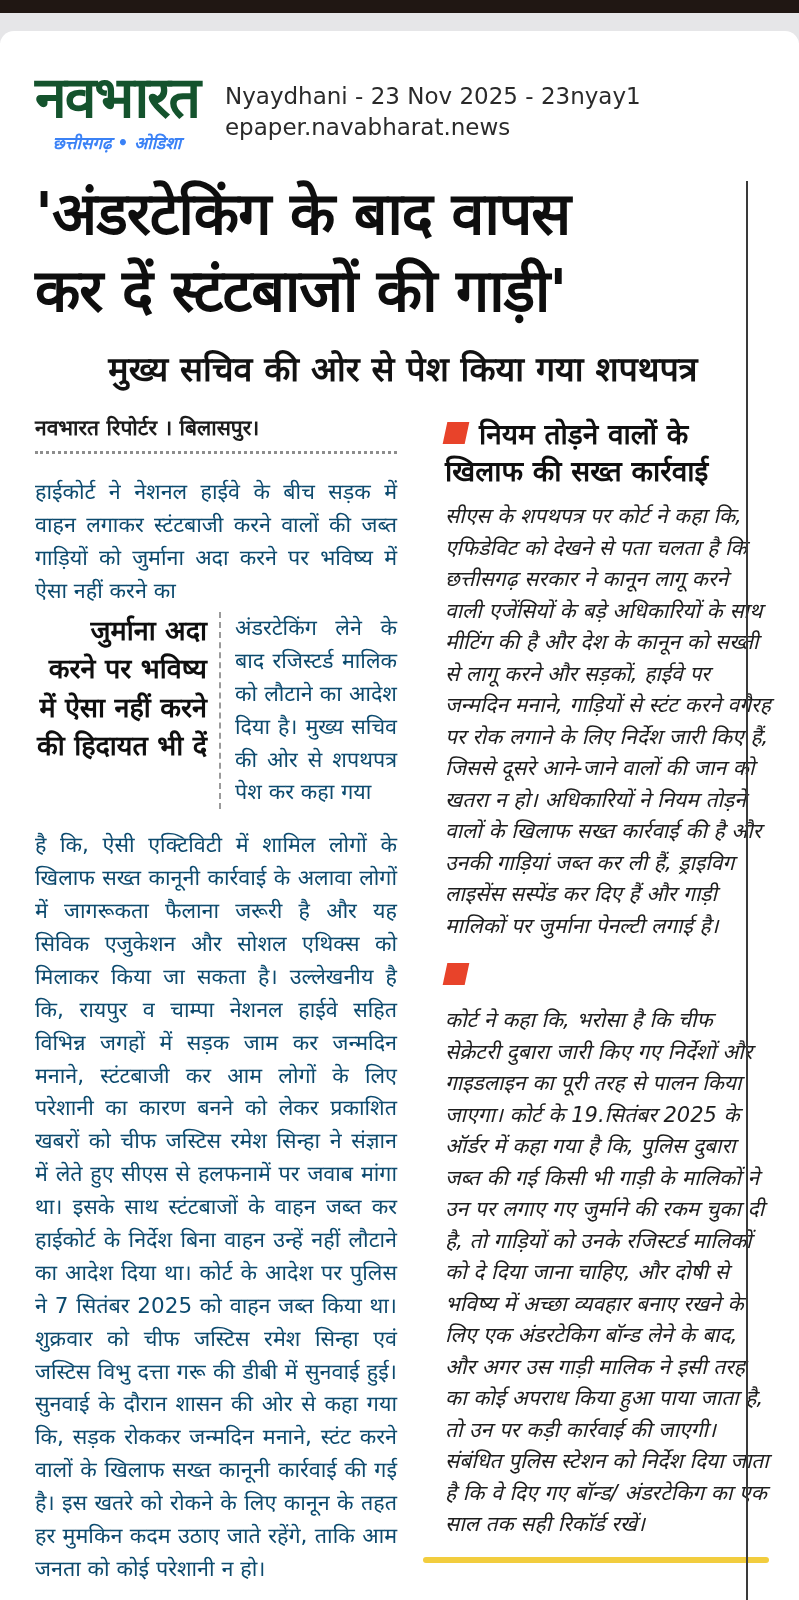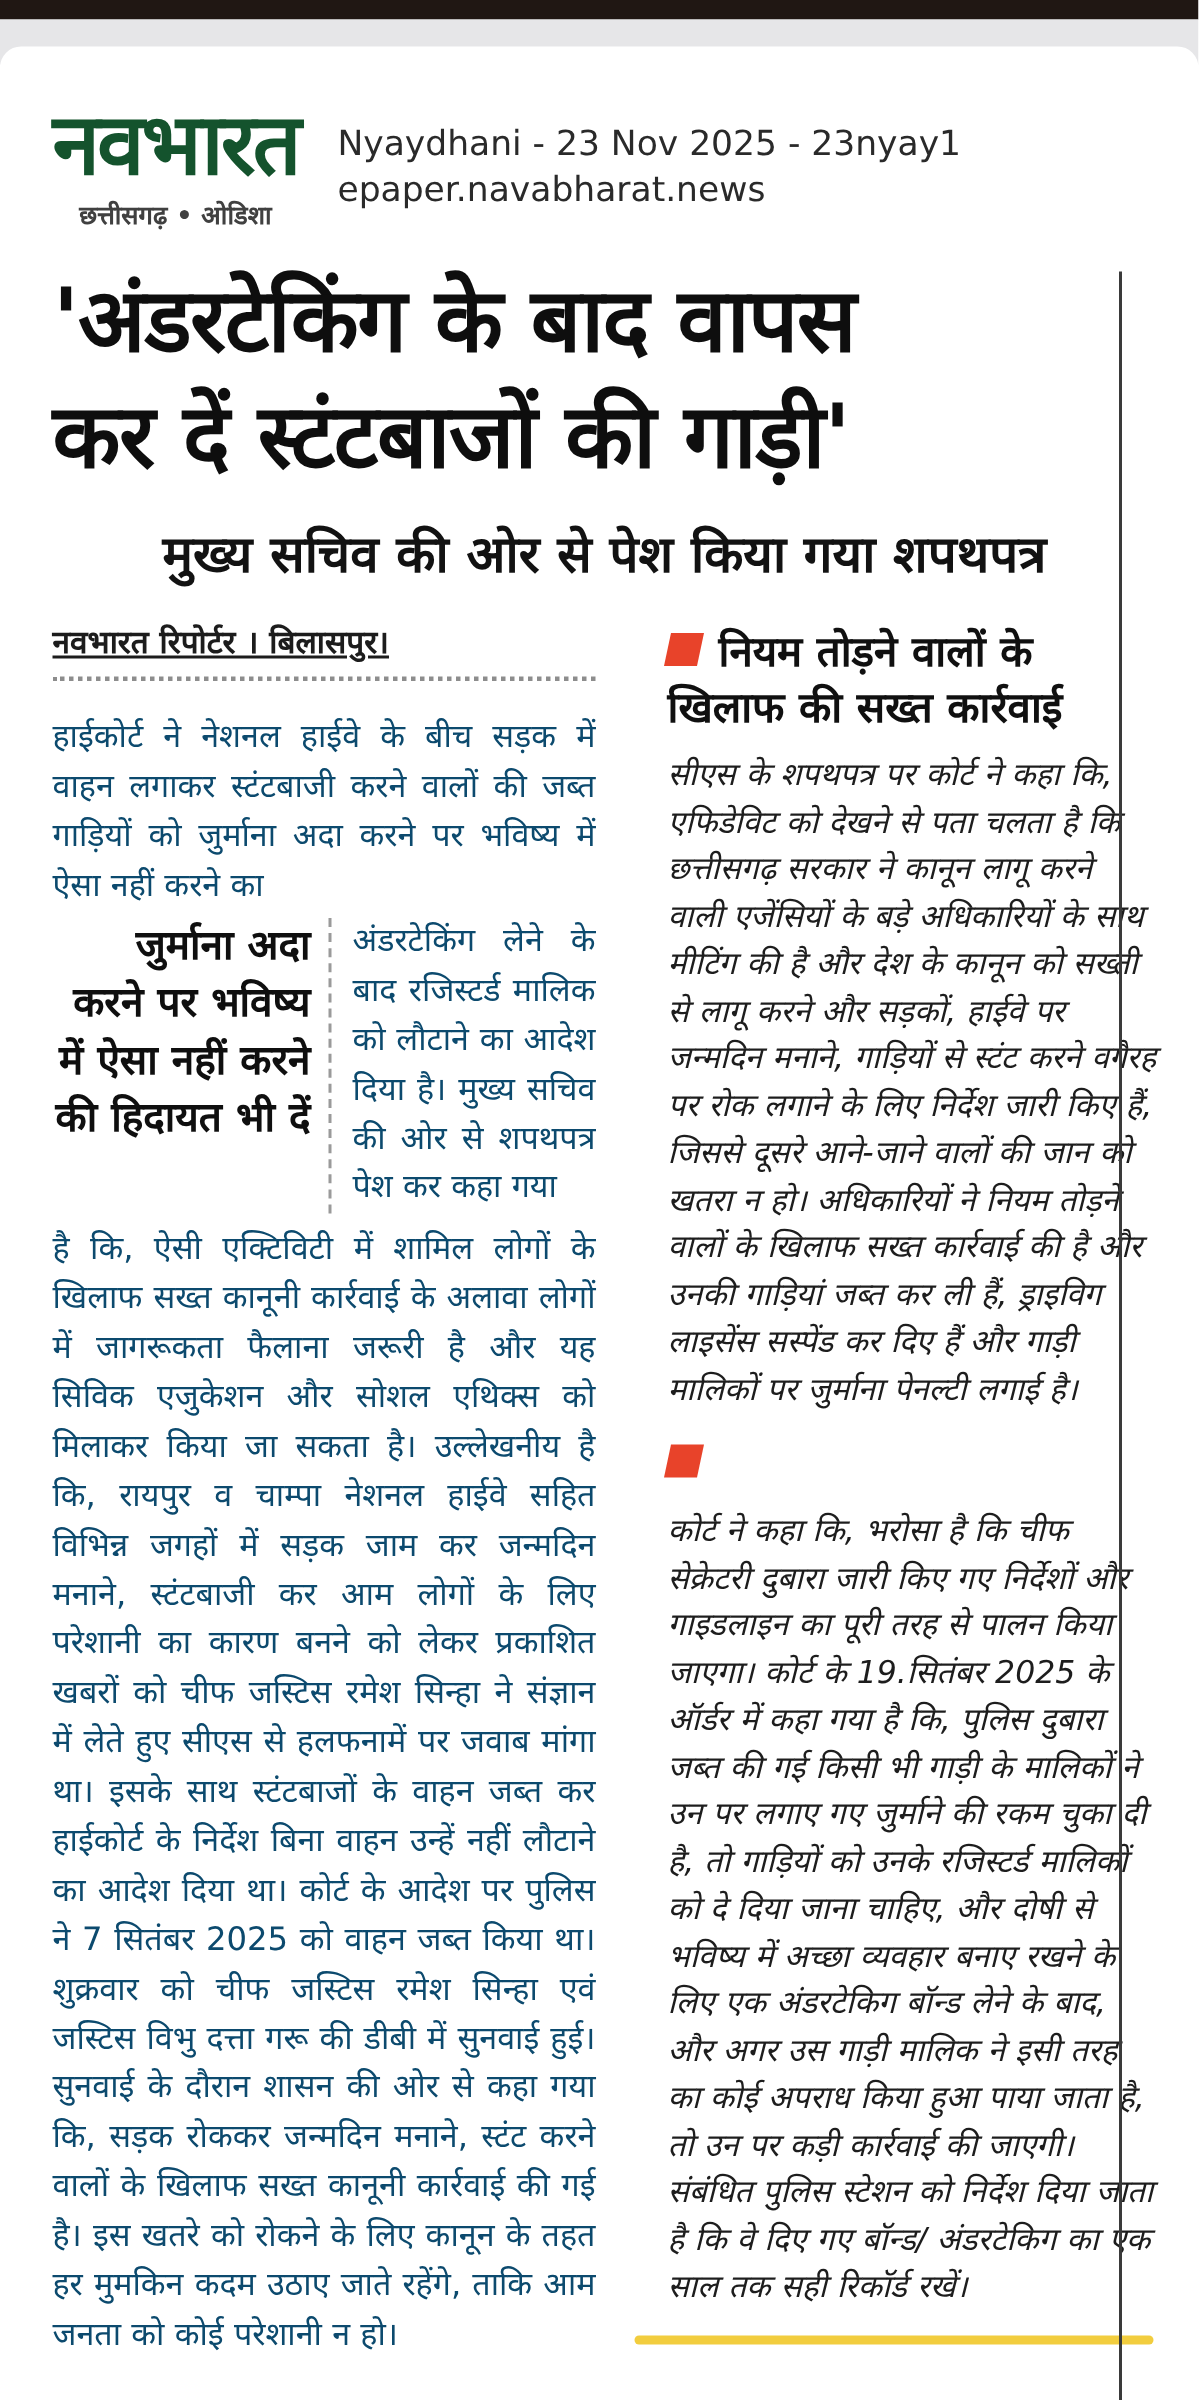--- a/index.html
+++ b/index.html
@@ -23,34 +23,34 @@
   .right-rule {
     position:absolute; left:746px; top:150px; bottom:18px;
     width:2px; background:#3a3a3a;
   }
   .masthead { display:flex; align-items:flex-start; gap:26px; }
   .logo-box { text-align:center; }
   .logo-title {
     font-size:57px; font-weight:800; line-height:1;
     color:#14532d; letter-spacing:-2px;
   }
-  .logo-subtitle { font-size:17px; font-weight:bold; color:#404040; margin-top:5px; }
+  .logo-subtitle { font-size:17px; font-weight:bold; color:#3b82f6; margin-top:5px;font-style:italic; }
   .edition-info { font-size:23px; color:#2a2a2a; line-height:1.35; padding-top:12px; }
   .headline { margin:22px 0 6px; color:#0e0e0e; }
   .headline div { font-size:59px; font-weight:700; line-height:1.3; letter-spacing:-1px; }
   .subheadline { font-size:34px; font-weight:800; margin:16px 0 20px; color:#121212;text-align:center; }
   .columns { display:flex; gap:24px; }
   .left-col { flex:0 0 362px; }
   .right-col { flex:1; min-width:0; }
-  .byline { font-size:21px; font-weight:bold; margin:2px 0 10px;text-decoration:underline; }
+  .byline { font-size:21px; font-weight:bold; margin:2px 0 10px; }
   .dotted-rule { border-top:3px dotted #8d8d8d; margin:0 0 22px; }
   .lead, .body-text, .wrap-text {
     font-size:21.5px; line-height:1.53; text-align:justify; margin:0; color:#0c4a6e;
   }
-  .wrap-row { display:flex; gap:14px; margin:4px 0 8px;justify-content:center; }
+  .wrap-row { display:flex; gap:14px; margin:4px 0 20px;justify-content:center; }
   .pull-quote {
     flex:0 0 172px;
     font-size:27px; font-weight:800; line-height:1.42;
     text-align:right; color:#0f0f0f;
     padding-right:12px; border-right:2px dashed #9a9a9a;
   }
   .wrap-text { flex:1; }
   .side-section { margin-bottom:8px;margin-left:24px; }
   .side-heading {
     font-size:28px; font-weight:800; line-height:1.32;

